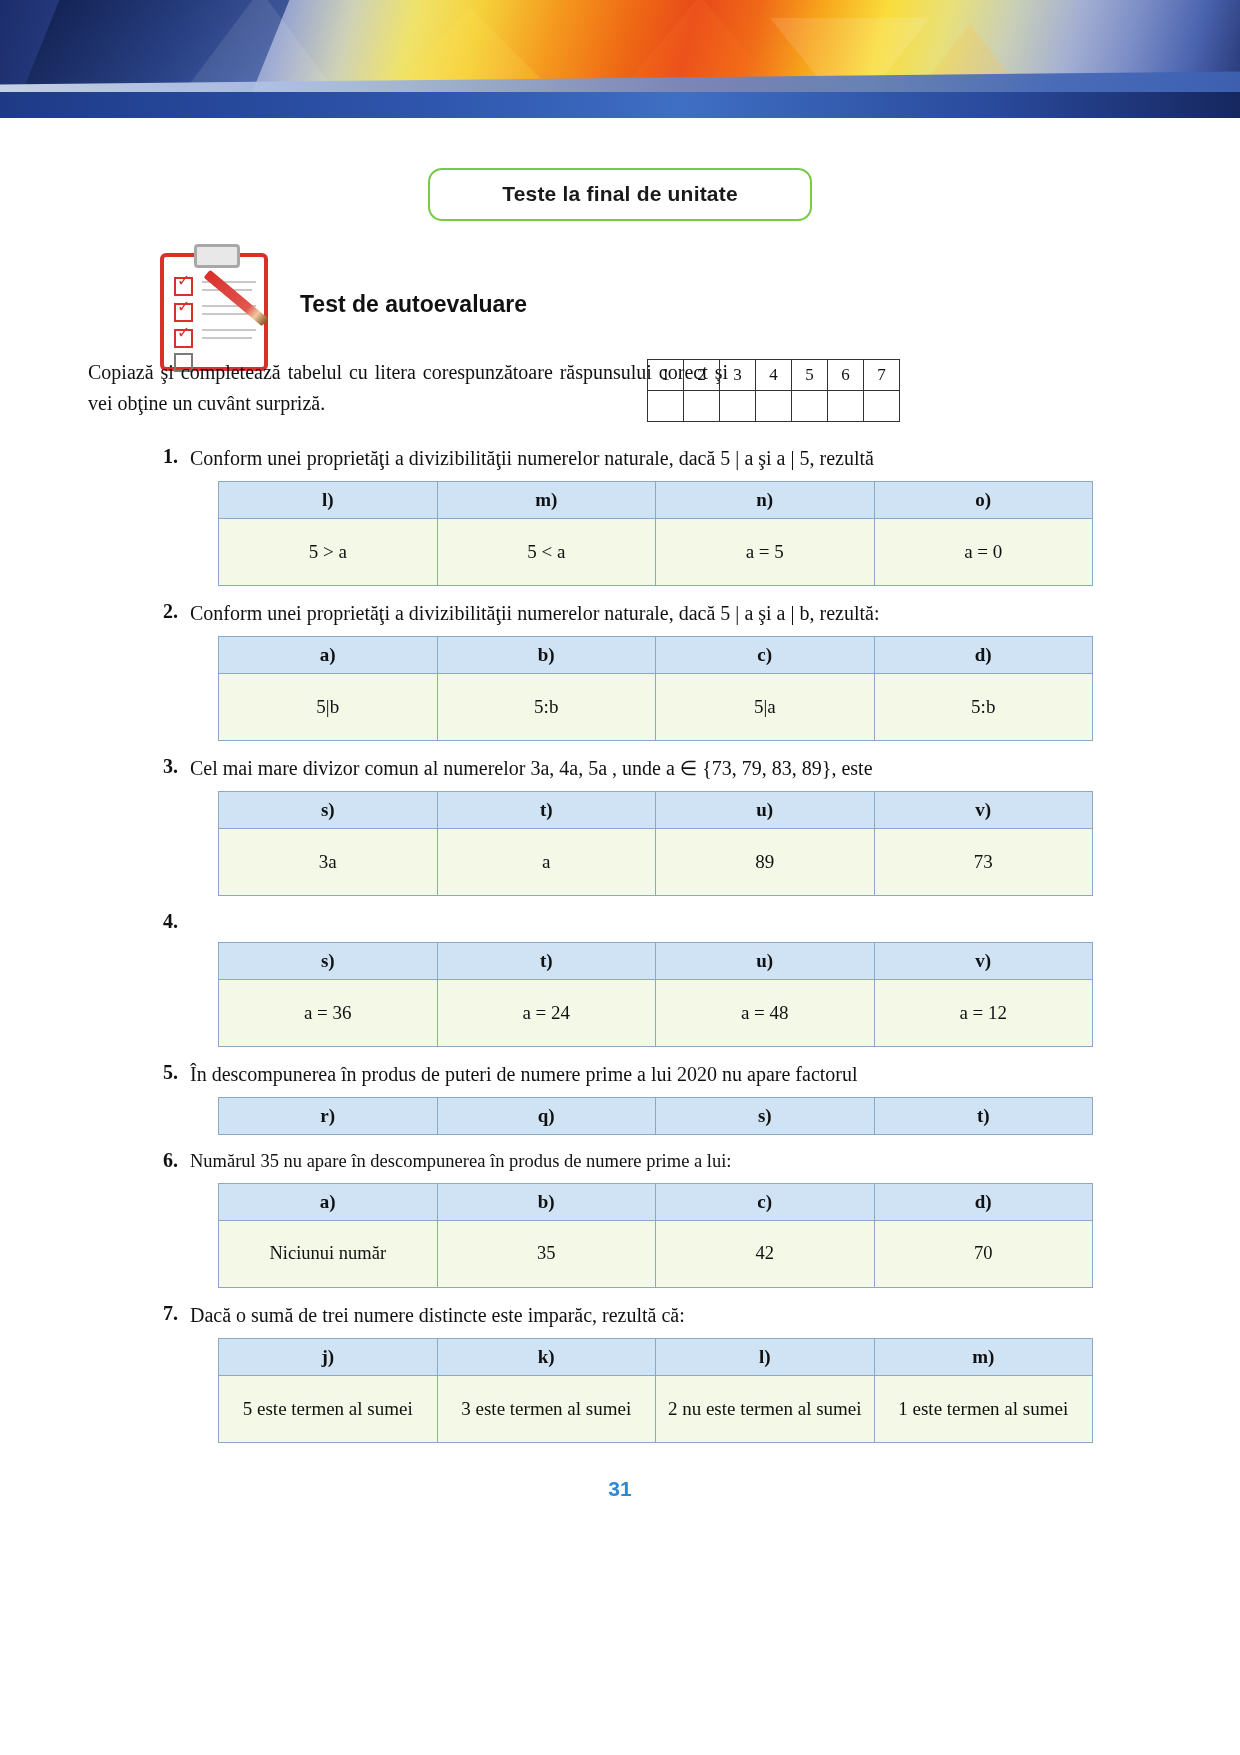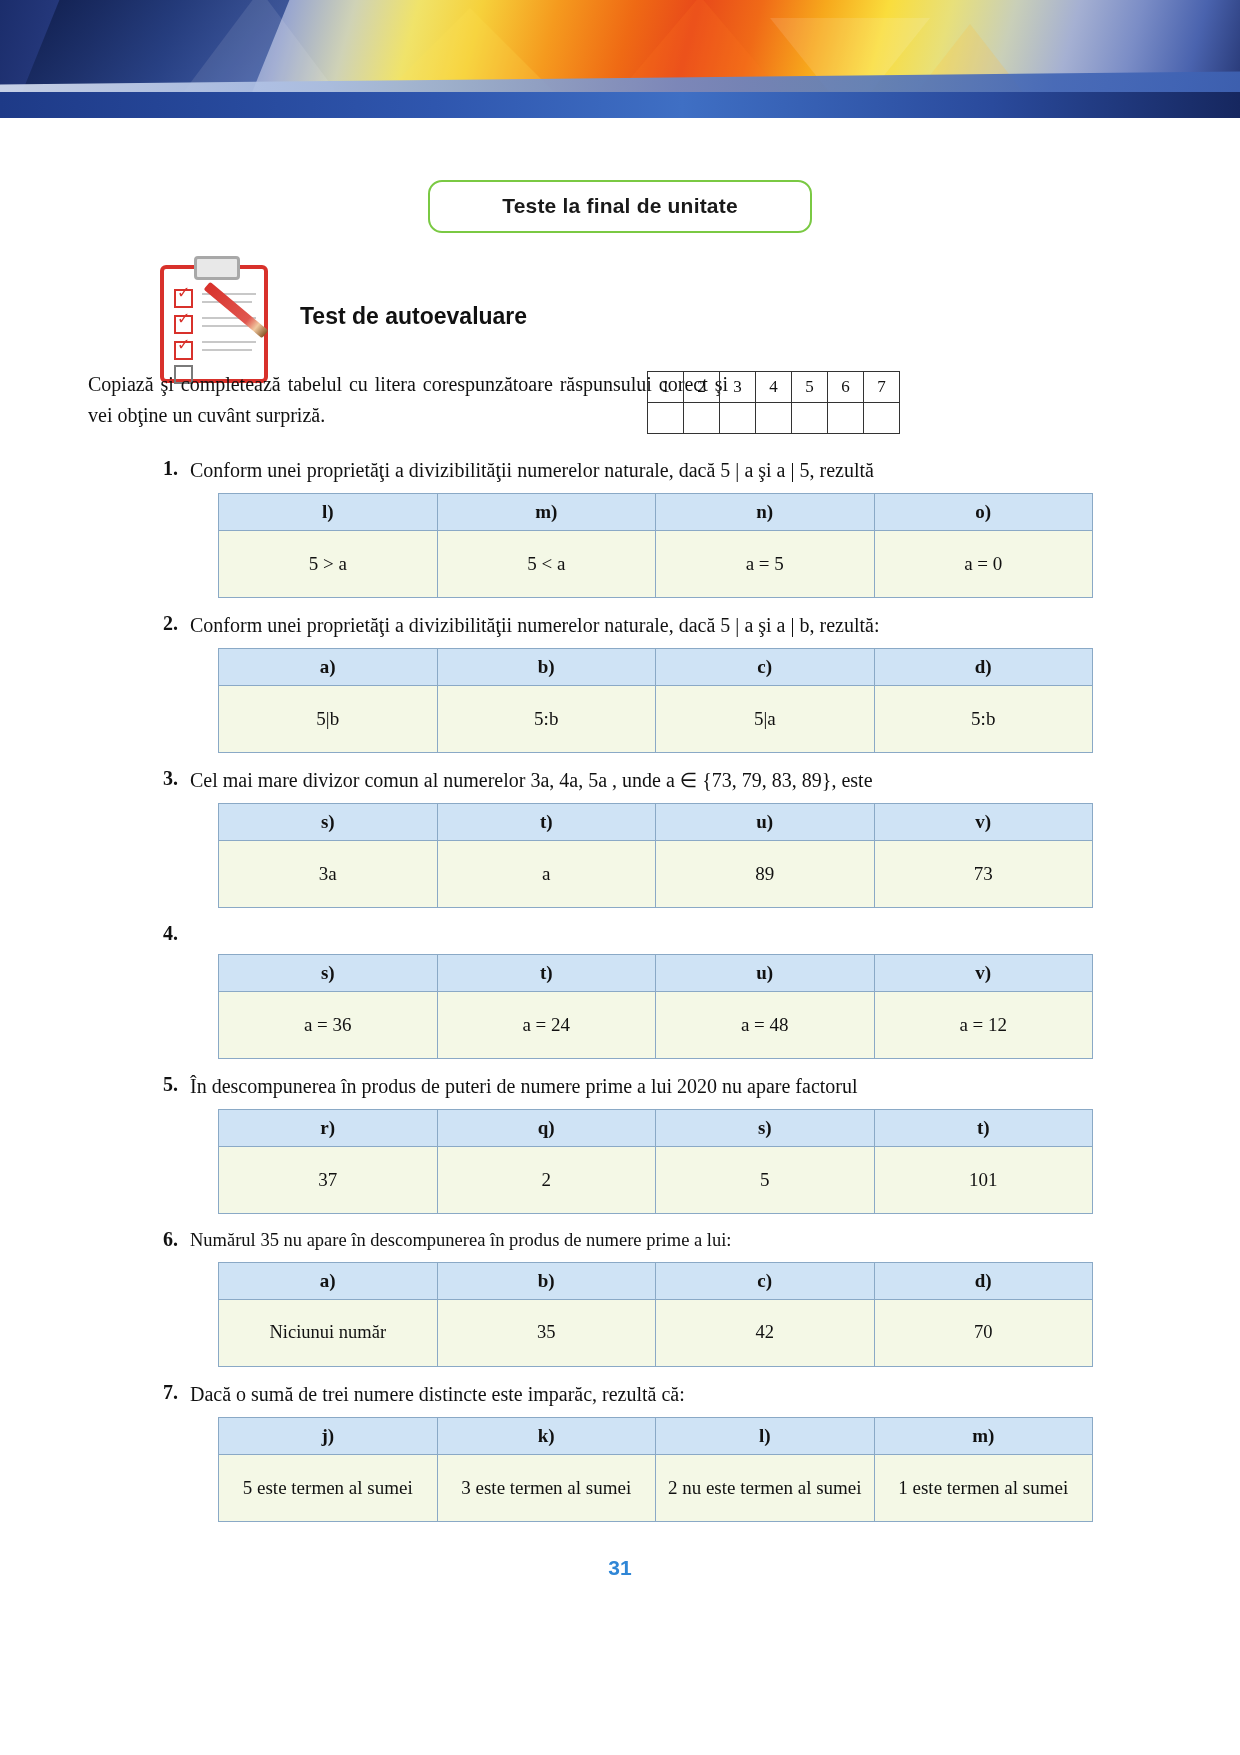--- a/index.html
+++ b/index.html
@@ -47,21 +47,21 @@
     clip-path:polygon(0 0, 1240px 0, 1240px 26px, 0 26px);
   }
   .band-diag {
     position:absolute; left:0; bottom:18px; width:1240px; height:22px;
     background:linear-gradient(90deg,#d9e2f3,#9fb4de 30%,#6f8cc9 55%,#3f63b4 85%);
     transform:skewY(-0.6deg);
     opacity:.9;
   }
 
   
-  .page { position:absolute; top:120px; left:0; width:1240px; }
+  .page { position:absolute; top:108px; left:0; width:1240px; }
 
   .title-box {
     width:380px; margin:60px auto 0 auto;
     border:2px solid #7ac943; border-radius:14px;
     text-align:center; padding:12px 0 13px 0;
     font-family:"Liberation Sans", sans-serif;
     font-weight:bold; font-size:21px; color:#1a1a1a;
     letter-spacing:.2px;
   }
 
@@ -318,26 +318,20 @@
         <div class="q-text">În descompunerea în produs de puteri de numere prime a lui 2020 nu apare factorul</div>
       </div>
       <table class="opts">
         <tbody>
             <tr>
           <th>r)</th>
           <th>q)</th>
           <th>s)</th>
           <th>t)</th>
         </tr>
-        <tr>
-          <td>37</td>
-          <td>2</td>
-          <td>5</td>
-          <td>101</td>
-        </tr>
       </tbody>
         </table>
     </div>
 
     <div class="q-item q6">
       <div class="q-row">
         <div class="q-num">6.</div>
         <div class="q-text">Numărul 35 nu apare în descompunerea în produs de numere prime a lui:</div>
       </div>
       <table class="opts">

